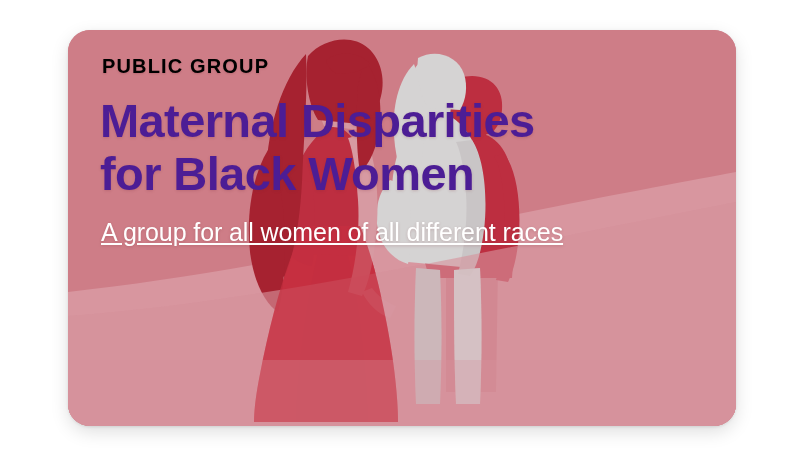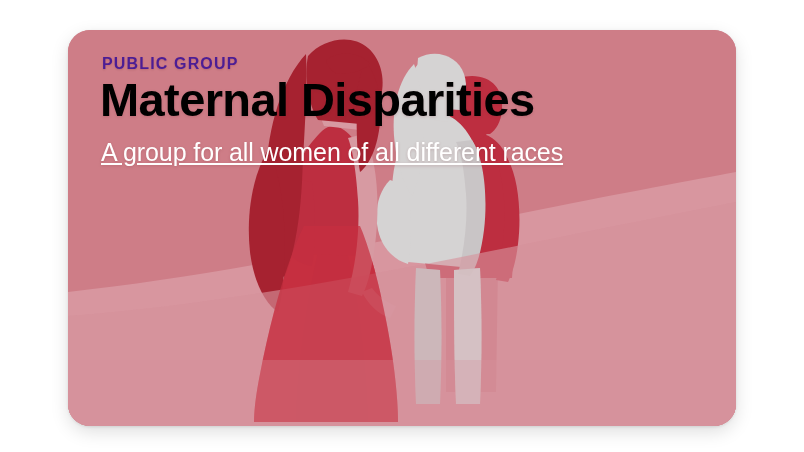--- a/index.html
+++ b/index.html
@@ -48,36 +48,36 @@
     left: 0;
     top: 0;
     width: 100%;
     height: 100%;
     padding: 26px 30px 0 32px;
     box-sizing: border-box;
     pointer-events: none;
   }
 
   .eyebrow {
-    color: #4c1d95;
-    font-size: 16px;
+    color: #000000;
+    font-size: 20px;
     font-weight: bold;
     letter-spacing: 1.15px;
     line-height: 1;
-    margin: 0 0 1px 2px;
+    margin: 0 0 18px 2px;
     text-shadow: 0 1px 2px rgba(120,40,50,0.22);
   }
 
   .card-title {
-    color: #000000;
+    color: #4c1d95;
     font-size: 47px;
     font-weight: bold;
     line-height: 1.13;
     letter-spacing: -0.6px;
-    margin: 0 0 10px 0;
+    margin: 0 0 16px 0;
     max-width: 600px;
     text-shadow: 0 1px 3px rgba(120,40,50,0.20);
   }
   .card-title .tl { display: block; }
 
   .card-desc {
     color: #ffffff;
     font-size: 25px;
     font-weight: normal;
     line-height: 1.30;
@@ -211,20 +211,21 @@
       <path d="M386,240 C386,284 386,332 388,374 L412,374 C414,330 414,282 412,238 Z" fill="#d5d3d3" opacity="0.55"></path>
 
       <rect x="0" y="330" width="668" height="66" fill="#d6939c" opacity="0.30"></rect>
     </svg>
 
     <div class="card-text">
       <div class="eyebrow">PUBLIC GROUP</div>
 
       <h1 class="card-title">
           <span class="tl">Maternal Disparities</span>
+          <span class="tl">for Black Women</span>
         </h1>
 
       <p class="card-desc">
           <span class="dl">A group for all women of all different races</span>
         </p>
     </div>
 
   </div>
 </div>
 

